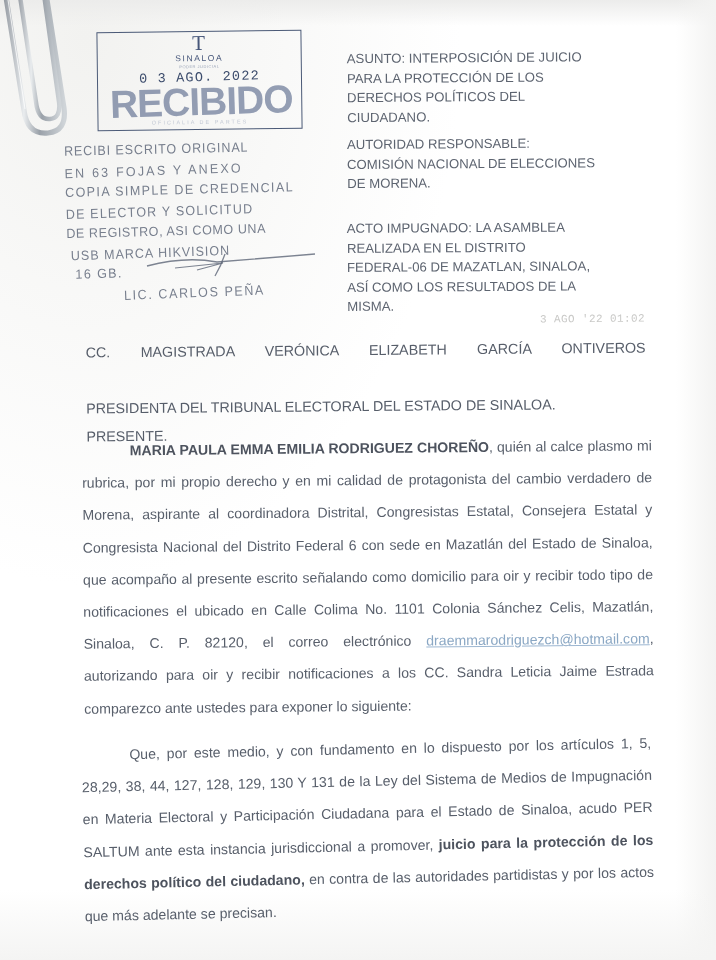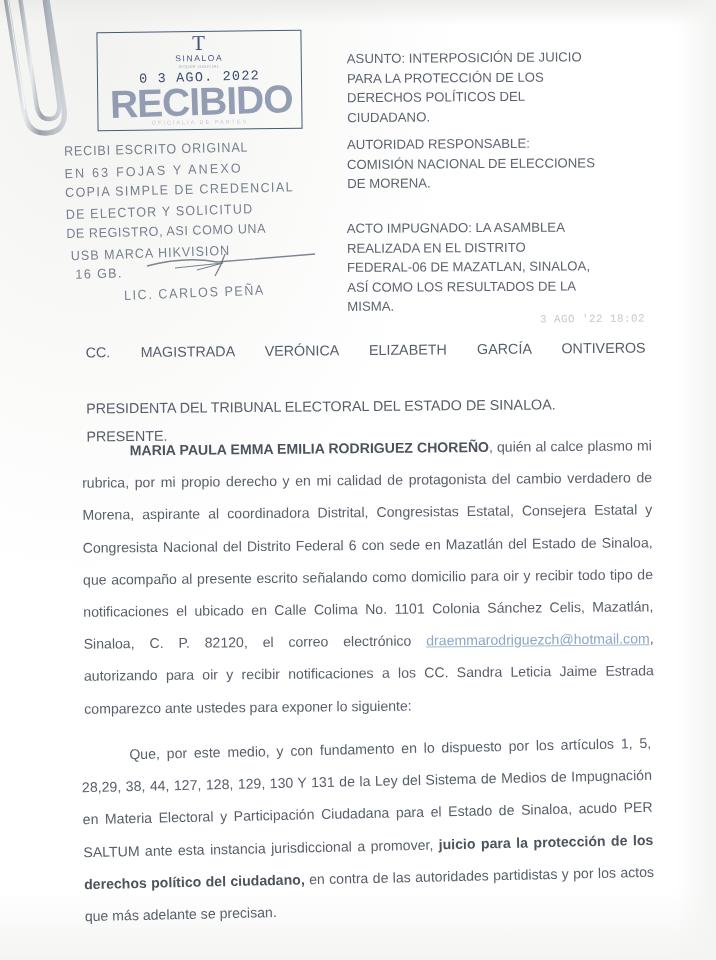--- a/index.html
+++ b/index.html
@@ -247,21 +247,21 @@
   </div>
 
   <div class="hdr-block" id="hdr-acto">
     <div>ACTO IMPUGNADO: LA ASAMBLEA</div>
     <div>REALIZADA EN EL DISTRITO</div>
     <div class="last">FEDERAL-06 DE MAZATLAN, SINALOA,</div>
     <div>ASÍ COMO LOS RESULTADOS DE LA</div>
     <div class="last">MISMA.</div>
   </div>
 
-  <div id="fax-timestamp">3 AGO '22 18:02</div>
+  <div id="fax-timestamp">3 AGO '22 01:02</div>
 
   <div id="addressee">
     <div class="just">CC. MAGISTRADA VERÓNICA ELIZABETH GARCÍA ONTIVEROS</div>
     <div>PRESIDENTA DEL TRIBUNAL ELECTORAL DEL ESTADO DE SINALOA.</div>
     <div>PRESENTE.</div>
   </div>
 
   <p class="body-par" id="par-one">
     <span class="indent"></span><b>MARIA PAULA EMMA EMILIA RODRIGUEZ CHOREÑO</b><span>, quién al calce plasmo mi rubrica,  por mi propio derecho y en mi calidad de protagonista del cambio verdadero de Morena, aspirante al coordinadora Distrital, Congresistas Estatal, Consejera Estatal y Congresista Nacional  del Distrito Federal 6 con sede en Mazatlán del Estado de Sinaloa, que acompaño al presente escrito señalando como domicilio para oir y recibir todo tipo de notificaciones el ubicado en Calle Colima No. 1101 Colonia Sánchez Celis, Mazatlán, Sinaloa, C. P. 82120, el correo electrónico </span><a class="mail-link" href="#">draemmarodriguezch@hotmail.com</a><span>, autorizando para oir y recibir notificaciones a los CC. Sandra Leticia Jaime Estrada  comparezco ante ustedes para exponer lo siguiente:</span>
   </p>

